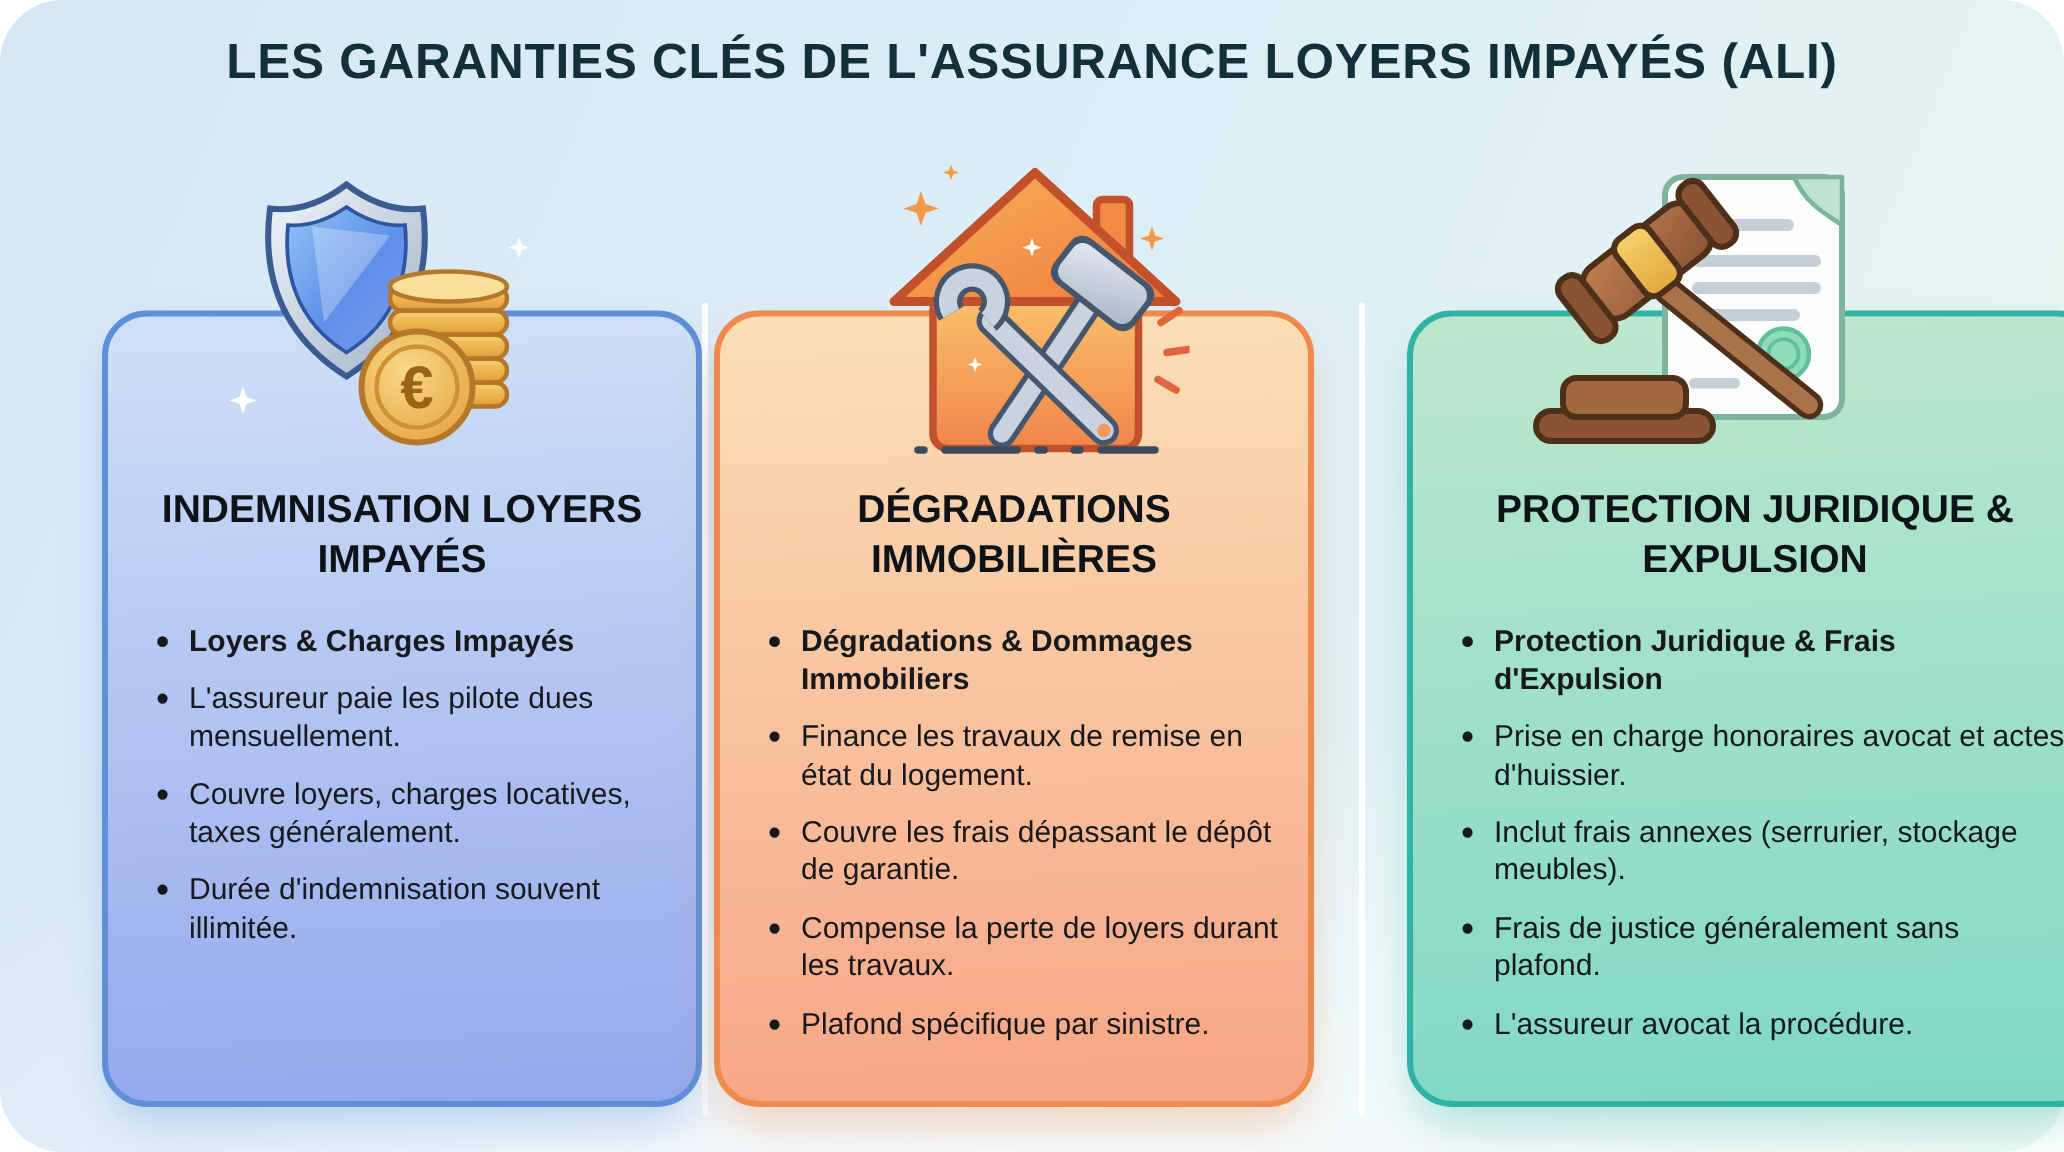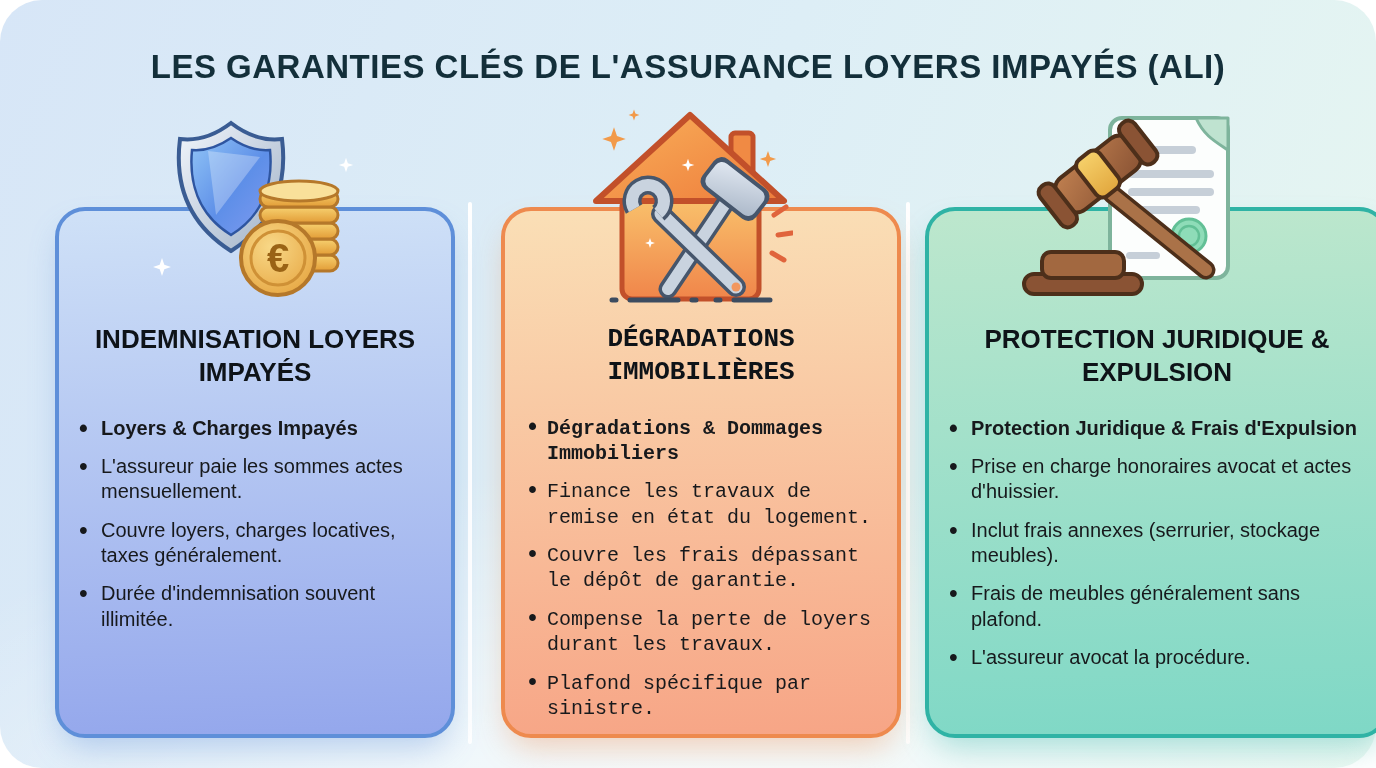--- a/index.html
+++ b/index.html
@@ -2,32 +2,32 @@
 <html><head>
 <meta charset="utf-8">
 <style>
   html,body{margin:0;padding:0;background:#ffffff;}
   .canvas{position:relative;width:1376px;height:768px;background:#ffffff;overflow:hidden;
           font-family:"Liberation Sans",sans-serif;}
   .board{position:absolute;inset:0;border-radius:42px;
          background:
            radial-gradient(120% 90% at 50% 110%, rgba(255,255,255,.85) 0%, rgba(255,255,255,0) 55%),
            linear-gradient(112deg, var(--page-bg-start,#d7e6f7) 0%, var(--page-bg-mid,#ddeef6) 48%, var(--page-bg-end,#e7f7f0) 100%);}
-  .main-title{position:absolute;top:48px;left:0;width:100%;text-align:center;
+  .main-title{position:absolute;top:22px;left:0;width:100%;text-align:center;
               font-size:33px;font-weight:bold;letter-spacing:.5px;
               color:var(--title-color,#132f3a);white-space:nowrap;}
   .divider{position:absolute;top:202px;width:4px;height:542px;background:#ffffff;border-radius:2px;z-index:0;}
   .divider.d1{left:468px;} .divider.d2{left:906px;}
   .card{position:absolute;top:207px;height:531px;box-sizing:border-box;z-index:1;
         border:4px solid var(--accent,#888);border-radius:30px;
-        background:linear-gradient(178deg,var(--bg-top,#eee) 0%,var(--bg-bottom,#ccc) 100%);}
-  .card.c1{left:55px;width:400px;} .card.c2{left:501px;width:400px;font-family:Liberation Mono, monospace;} .card.c3{left:925px;width:464px;}
+        background:linear-gradient(178deg,var(--bg-top,#eee) 0%,var(--bg-bottom,#ccc) 100%);margin-left:13px;}
+  .card.c1{left:55px;width:400px;} .card.c2{left:463px;width:400px;} .card.c3{left:925px;width:464px;}
   .card-title{margin:112px 18px 0;text-align:center;font-size:26px;font-weight:bold;
               line-height:1.28;color:#0e1318;}
-  .bullets{margin:26px 0 0;padding:0 20px 0 20px;list-style:none;}
+  .bullets{margin:26px 0 0;padding:0 20px 0 32px;list-style:none;}
   .bullets li{position:relative;padding-left:22px;margin-bottom:13px;
               font-size:20px;line-height:1.27;color:#17191c;}
   .bullets li::before{content:"\2022";position:absolute;left:0;top:-3px;font-size:25px;color:#17191c;}
   .bullets li.bold{font-weight:bold;}
   .icon-wrap{position:absolute;z-index:2;}
   .icon-wrap.i1{left:148px;top:116px;width:212px;height:188px;}
   .icon-wrap.i2{left:588px;top:102px;width:205px;height:202px;}
   .icon-wrap.i3{left:1012px;top:110px;width:244px;height:192px;}
   .icon-wrap svg{width:100%;height:100%;display:block;}
 </style>
@@ -39,21 +39,21 @@
 
   <div class="main-title">LES GARANTIES CLÉS DE L'ASSURANCE LOYERS IMPAYÉS (ALI)</div>
 
   <div class="divider d1"></div>
   <div class="divider d2"></div>
 
   <section class="card c1" style="--accent: #5e8fd9; --bg-top: #cfe1f7; --bg-bottom: #94a7ec; box-shadow: rgba(94, 143, 217, 0.4) 0px 16px 32px -8px;">
     <h2 class="card-title">INDEMNISATION LOYERS IMPAYÉS</h2>
     <ul class="bullets">
       <li class="bold"><span>Loyers &amp; Charges Impayés</span></li>
-      <li><span>L'assureur paie les sommes actes mensuellement.</span></li>
+      <li><span>L'assureur paie les pilote dues mensuellement.</span></li>
       <li><span>Couvre loyers, charges locatives, taxes généralement.</span></li>
       <li><span>Durée d'indemnisation souvent illimitée.</span></li>
     </ul>
   </section>
 
   <section class="card c2" style="--accent: #ee8a4e; --bg-top: #fadfb6; --bg-bottom: #f7a586; box-shadow: rgba(238, 138, 78, 0.4) 0px 16px 32px -8px;">
     <h2 class="card-title">DÉGRADATIONS IMMOBILIÈRES</h2>
     <ul class="bullets">
       <li class="bold"><span>Dégradations &amp; Dommages Immobiliers</span></li>
       <li><span>Finance les travaux de remise en état du logement.</span></li>
@@ -62,21 +62,21 @@
       <li><span>Plafond spécifique par sinistre.</span></li>
     </ul>
   </section>
 
   <section class="card c3" style="--accent: #2fb3a5; --bg-top: #bde7cd; --bg-bottom: #7fd8c6; box-shadow: rgba(47, 179, 165, 0.4) 0px 16px 32px -8px;">
     <h2 class="card-title">PROTECTION JURIDIQUE &amp; EXPULSION</h2>
     <ul class="bullets">
       <li class="bold"><span>Protection Juridique &amp; Frais d'Expulsion</span></li>
       <li><span>Prise en charge honoraires avocat et actes d'huissier.</span></li>
       <li><span>Inclut frais annexes (serrurier, stockage meubles).</span></li>
-      <li><span>Frais de meubles généralement sans plafond.</span></li>
+      <li><span>Frais de justice généralement sans plafond.</span></li>
       <li><span>L'assureur avocat la procédure.</span></li>
     </ul>
   </section>
 
   <div class="icon-wrap i1">
     <svg viewBox="0 0 212 186" xmlns="http://www.w3.org/2000/svg">
       <defs>
         <linearGradient id="silverG" x1="0" y1="0" x2="1" y2="1">
           <stop offset="0" stop-color="#f2f6fc"></stop>
             <stop offset="1" stop-color="#9fb0c6"></stop>

